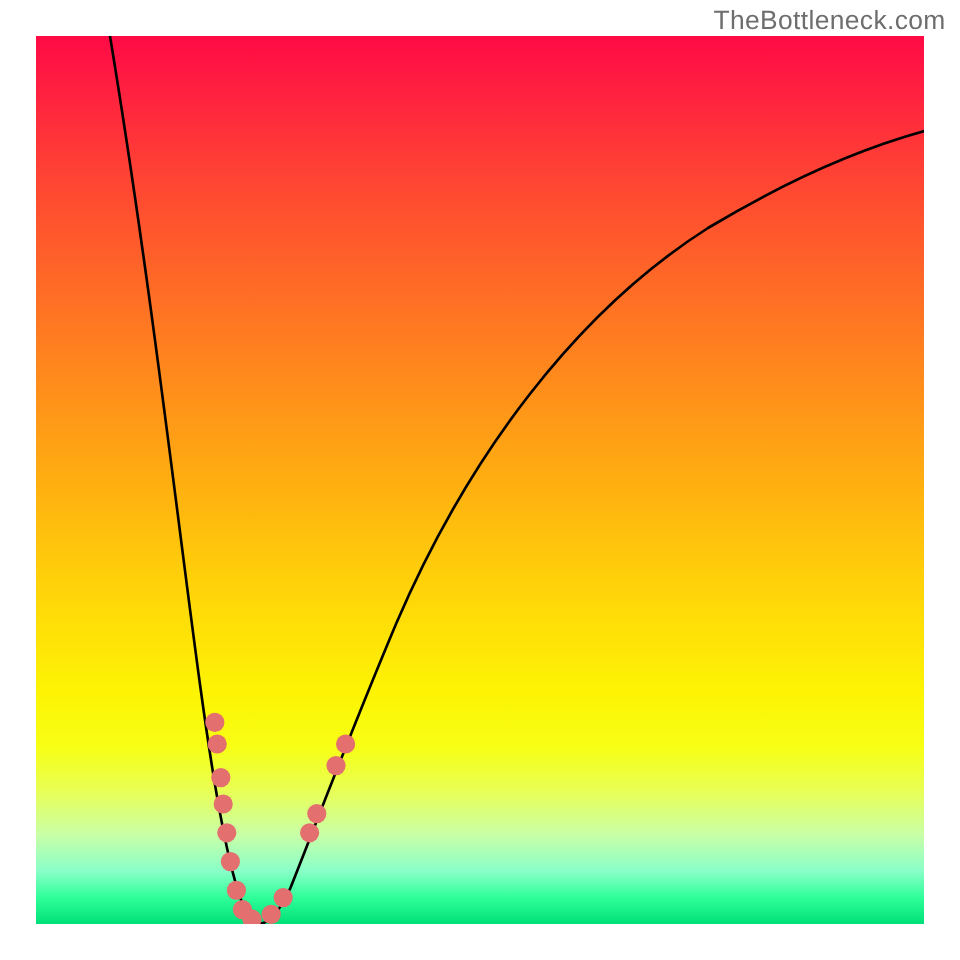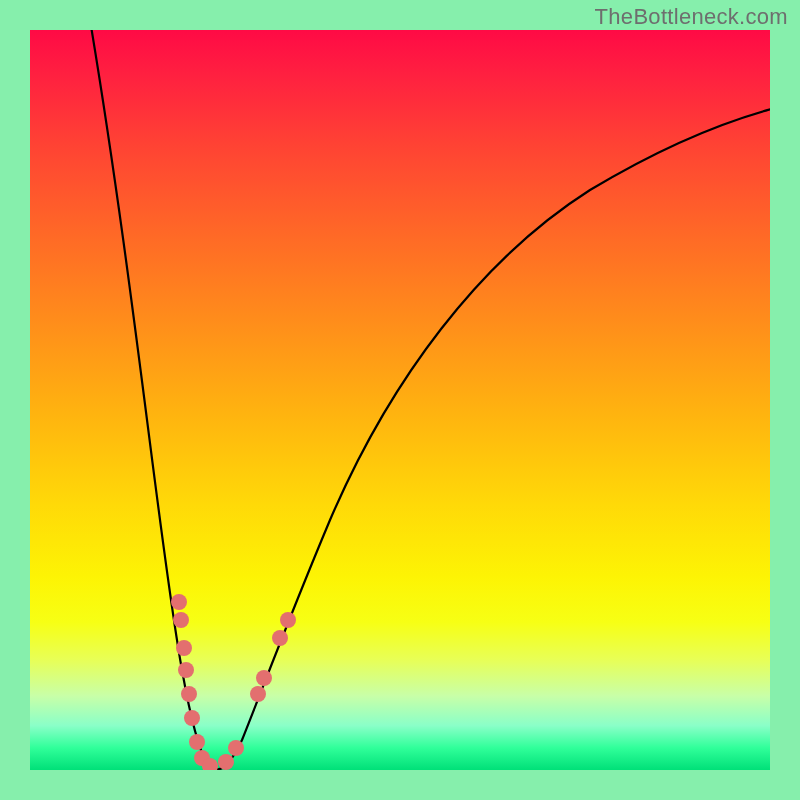--- a/index.html
+++ b/index.html
@@ -8,21 +8,21 @@
     width: 800px;
     height: 800px;
     overflow: hidden;
     background: #000;
     font-family: Arial, Helvetica, sans-serif;
   }
   .frame {
     position: relative;
     width: 800px;
     height: 800px;
-    background: #86efac;
+    background: #ffffff;
   }
   .plot-area {
     position: absolute;
     left: 30px;
     top: 30px;
     width: 740px;
     height: 740px;
     overflow: hidden;
   }
   .gradient {

